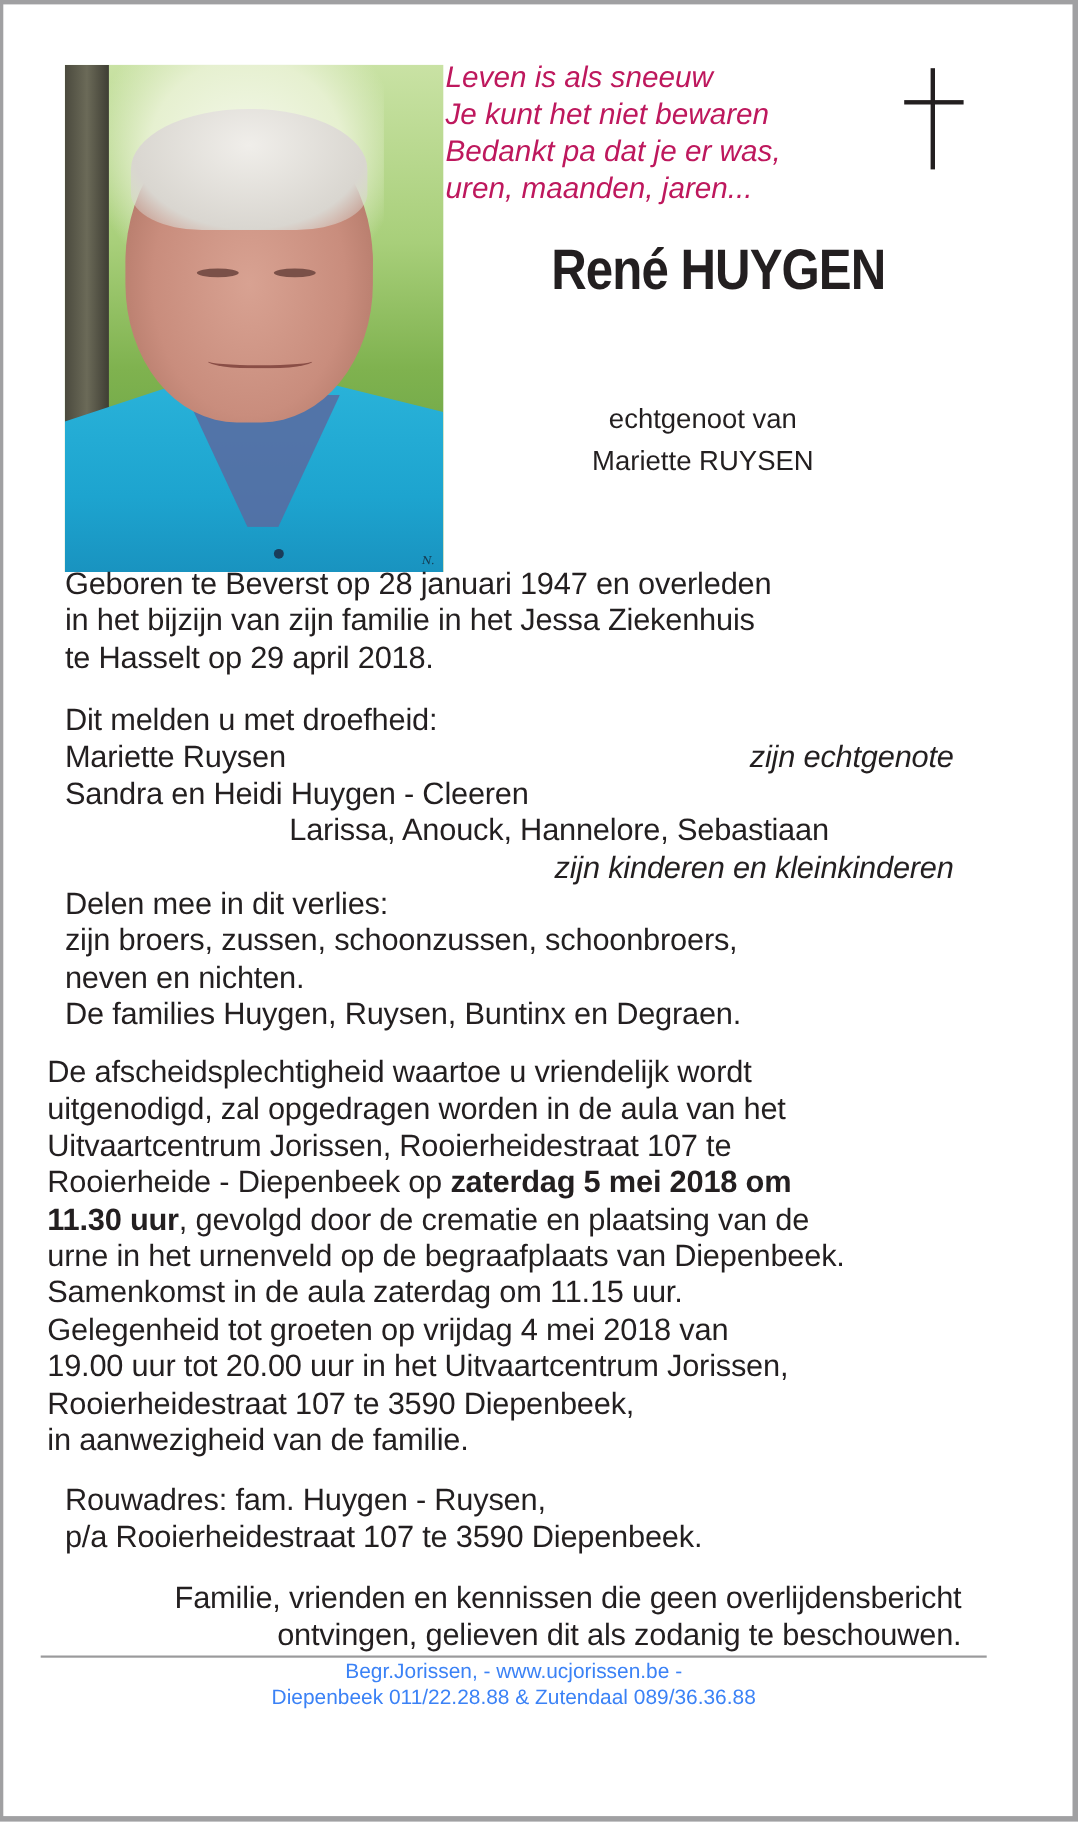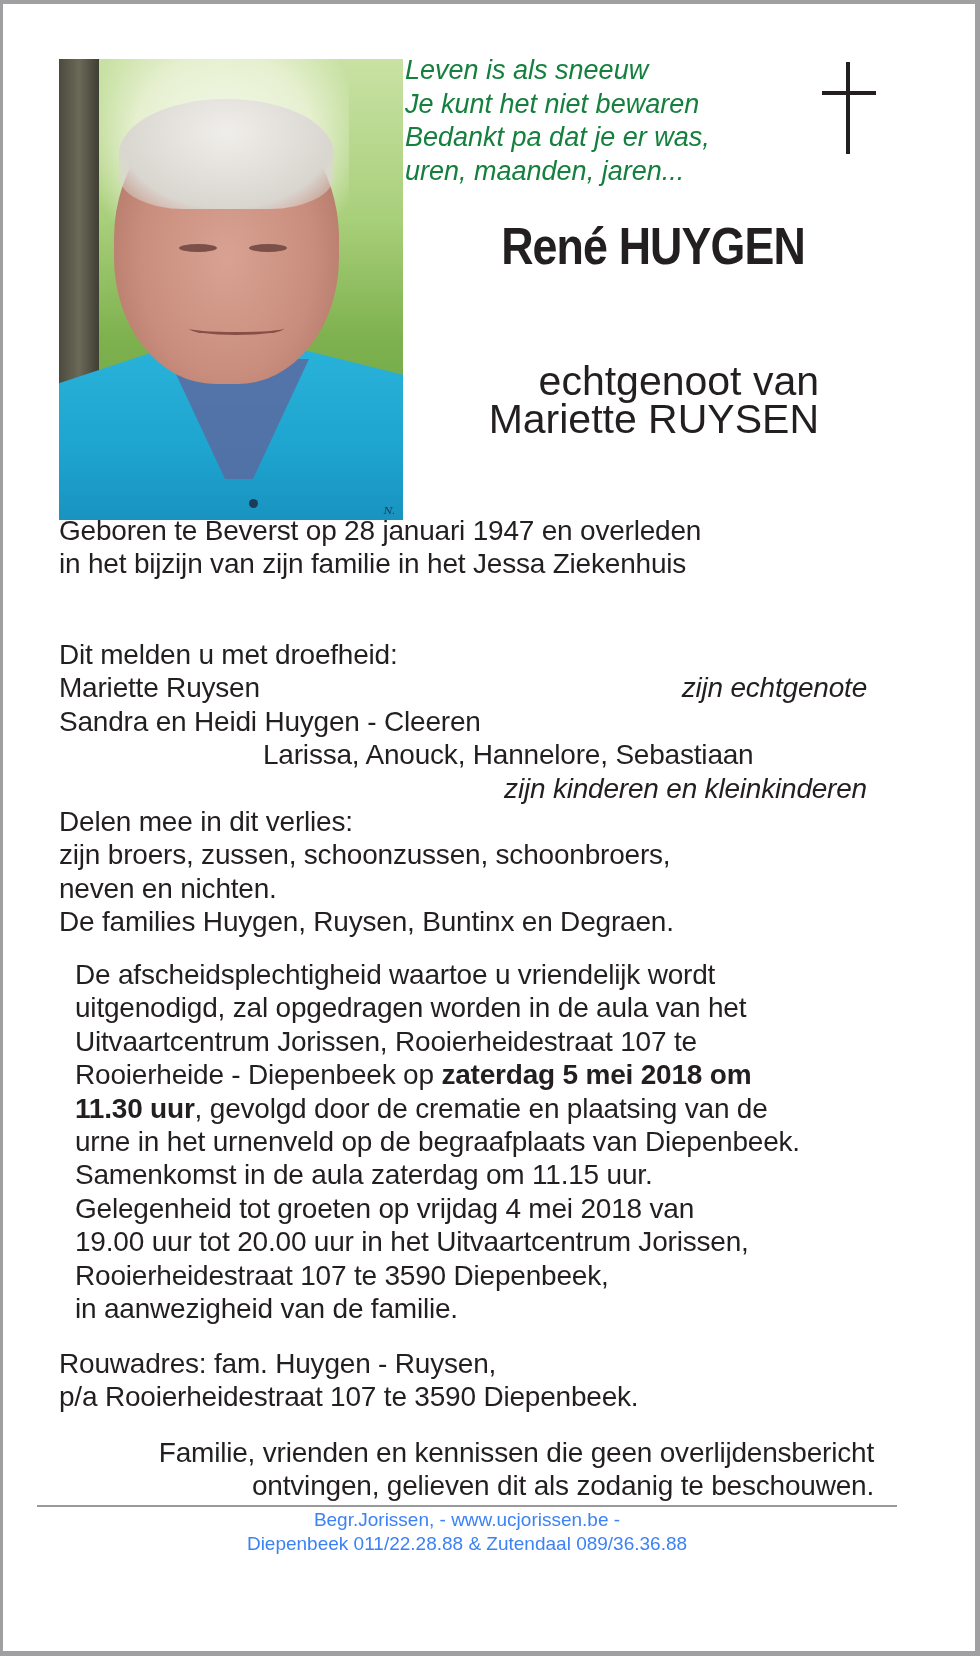--- a/index.html
+++ b/index.html
@@ -28,43 +28,43 @@
     background: radial-gradient(ellipse at 50% 30%, #f0eeea, #d9d6d0 70%, rgba(217,214,208,0) 100%); }
   .photo .ear-l { position: absolute; left: 58px; top: 150px; width: 30px; height: 60px; border-radius: 50%; background: #c48272; }
   .photo .ear-r { position: absolute; left: 250px; top: 150px; width: 30px; height: 60px; border-radius: 50%; background: #c48272; }
   .photo .eye-l, .photo .eye-r { position: absolute; top: 185px; width: 38px; height: 8px; border-radius: 50%; background: #7a5048; }
   .photo .eye-l { left: 120px; } .photo .eye-r { left: 190px; }
   .photo .mouth { position: absolute; left: 130px; top: 263px; width: 95px; height: 10px; border-radius: 0 0 50% 50%; border-bottom: 3px solid #8a4e46; }
   .photo .button { position: absolute; left: 190px; top: 440px; width: 9px; height: 9px; border-radius: 50%; background: #1a3c5a; }
   .photo .logo { position: absolute; right: 8px; bottom: 4px; font-family: "DejaVu Serif", serif; font-style: italic; font-size: 10px; color: #143a50; }
 
   .poem { position: absolute; left: 402px; top: 50px; width: 380px;
-    font-style: italic; font-size: 27px; line-height: 33.5px; color: #15803d; }
+    font-style: italic; font-size: 27px; line-height: 33.5px; color: #be185d; }
   .poem div { white-space: nowrap; }
   .cross { position: absolute; left: 819px; top: 58px; width: 54px; height: 92px; }
   .cross .v { position: absolute; left: 24px; top: 0; width: 4px; height: 92px; background: #231f20; }
   .cross .h { position: absolute; left: 0; top: 29px; width: 54px; height: 4px; background: #231f20; }
 
   .name { position: absolute; left: 440px; top: 212px; width: 420px; text-align: center;
     font-weight: bold; font-size: 52px; letter-spacing: -1px; transform: scaleX(0.86); transform-origin: center;
     color: #231f20; }
-  .spouse { position: absolute; left: 456px; top: 358px; width: 360px; text-align: right;
-    font-size: 41px; line-height: 38px; font-weight: normal; color: #231f20; }
+  .spouse { position: absolute; left: 456px; top: 358px; width: 360px; text-align: center;
+    font-size: 25px; line-height: 38px; font-weight: normal; color: #231f20; }
   .spouse div { white-space: nowrap; }
 
   .txt { font-size: 28px; line-height: 33.4px; color: #231f20; letter-spacing: -0.2px; }
   .txt .ln { white-space: nowrap; }
   .center { text-align: left; }
 
   .birth { position: absolute; left: 56px; top: 510px; width: 815px; }
   .family { position: absolute; left: 56px; top: 634px; width: 808px; }
   .row { position: relative; height: 33.4px; white-space: nowrap; }
   .row .r { position: absolute; right: 0; top: 0; font-style: italic; }
   .row .ind { position: absolute; left: 188px; top: 0; margin-left: 16px; }
-  .ceremony { position: absolute; left: 72px; top: 954px; width: 825px; }
+  .ceremony { position: absolute; left: 40px; top: 954px; width: 825px; }
   .ceremony b { font-weight: bold; }
   .rouw { position: absolute; left: 56px; top: 1343px; width: 815px; }
   .notice { position: absolute; left: 56px; top: 1432px; width: 815px; text-align: right; }
 
   .divider { position: absolute; left: 34px; top: 1501px; width: 860px; height: 2px; background: #9a9a9c; }
   .footer { position: absolute; left: 34px; top: 1504px; width: 860px; text-align: center;
     font-size: 19px; line-height: 24px; color: #3b82f6; }
   .footer div { white-space: nowrap; }
 </style>
 </head>
@@ -103,20 +103,21 @@
   <div class="name">René HUYGEN</div>
 
   <div class="spouse">
     <div>echtgenoot van</div>
     <div>Mariette RUYSEN</div>
   </div>
 
   <div class="birth txt center">
     <div class="ln">Geboren te Beverst op 28 januari 1947 en overleden</div>
     <div class="ln">in het bijzijn van zijn familie in het Jessa Ziekenhuis</div>
+    <div class="ln">te Hasselt op 29 april 2018.</div>
   </div>
 
   <div class="family txt">
     <div class="row">Dit melden u met droefheid:</div>
     <div class="row">
       <span>Mariette Ruysen</span>
       <span class="r">zijn echtgenote</span>
     </div>
     <div class="row">
       <span>Sandra en Heidi Huygen - Cleeren</span>

